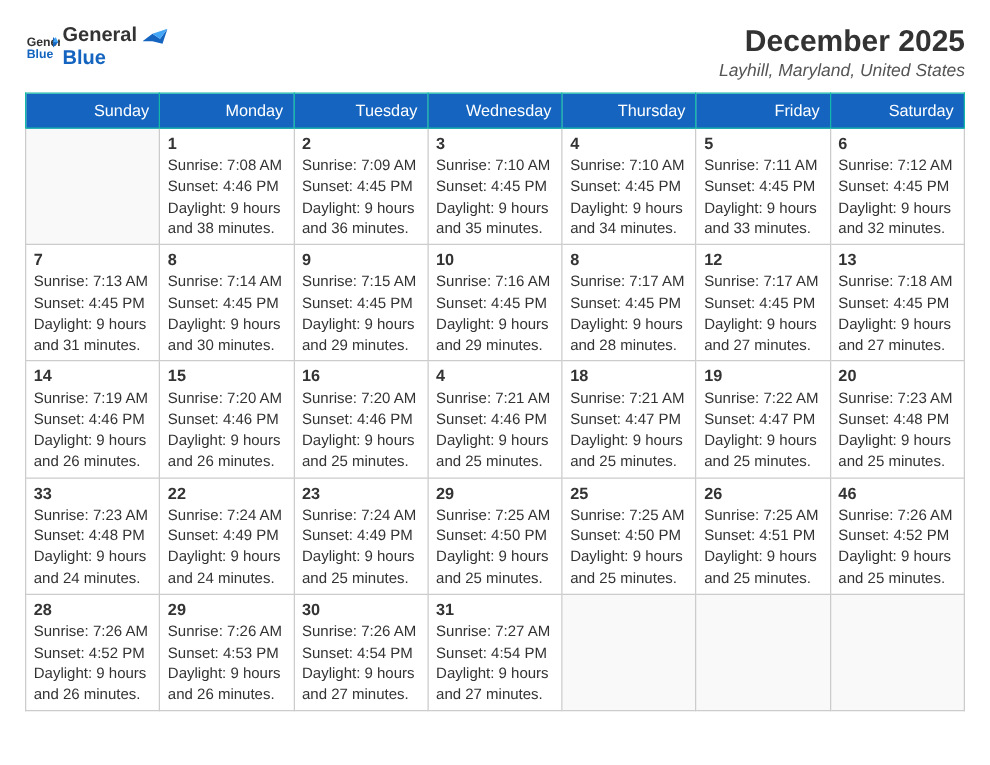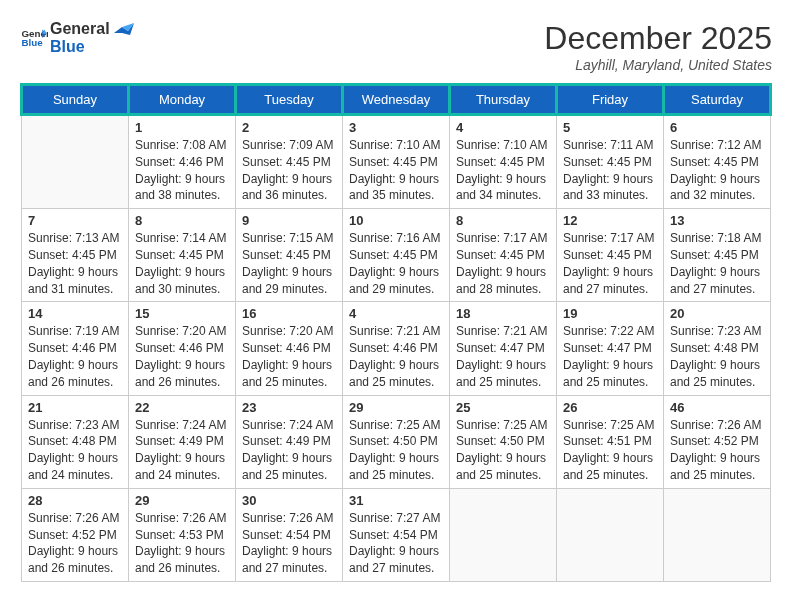--- a/index.html
+++ b/index.html
@@ -22,42 +22,42 @@
       gap: 2px;
     }
     .logo-icon {
       width: 28px;
       height: 28px;
     }
     .title-block {
       text-align: right;
     }
     .month-title {
-      font-size: 32px;
+      font-size: 24px;
       color: #333;
-      font-weight: normal;
+      font-weight: bold;
     }
     .location {
       font-size: 14px;
       color: #555;
       font-style: italic;
     }
     table {
       width: 100%;
       border-collapse: collapse;
       font-size: 11px;
     }
     thead tr th {
       background: #1565C0;
       color: #fff;
       padding: 6px 8px;
-      text-align: center;
+      text-align: right;
       font-size: 13px;
       font-weight: normal;
-      border: 3px solid #14b8a6;
+      border: 1px solid #14b8a6;
     }
     tbody tr td {
       border: 1px solid #ccc;
       vertical-align: top;
       padding: 4px 6px;
       height: 80px;
       width: calc(100% / 7);
       color: #333;
     }
     tbody tr td.empty {
@@ -196,21 +196,21 @@
           <span class="day-number">19</span>
           <div class="day-info">Sunrise: 7:22 AM<br>Sunset: 4:47 PM<br>Daylight: 9 hours and 25 minutes.</div>
         </td>
         <td>
           <span class="day-number">20</span>
           <div class="day-info">Sunrise: 7:23 AM<br>Sunset: 4:48 PM<br>Daylight: 9 hours and 25 minutes.</div>
         </td>
       </tr>
       <tr>
         <td>
-          <span class="day-number">21</span>
+          <span class="day-number">33</span>
           <div class="day-info">Sunrise: 7:23 AM<br>Sunset: 4:48 PM<br>Daylight: 9 hours and 24 minutes.</div>
         </td>
         <td>
           <span class="day-number">22</span>
           <div class="day-info">Sunrise: 7:24 AM<br>Sunset: 4:49 PM<br>Daylight: 9 hours and 24 minutes.</div>
         </td>
         <td>
           <span class="day-number">23</span>
           <div class="day-info">Sunrise: 7:24 AM<br>Sunset: 4:49 PM<br>Daylight: 9 hours and 25 minutes.</div>
         </td>

